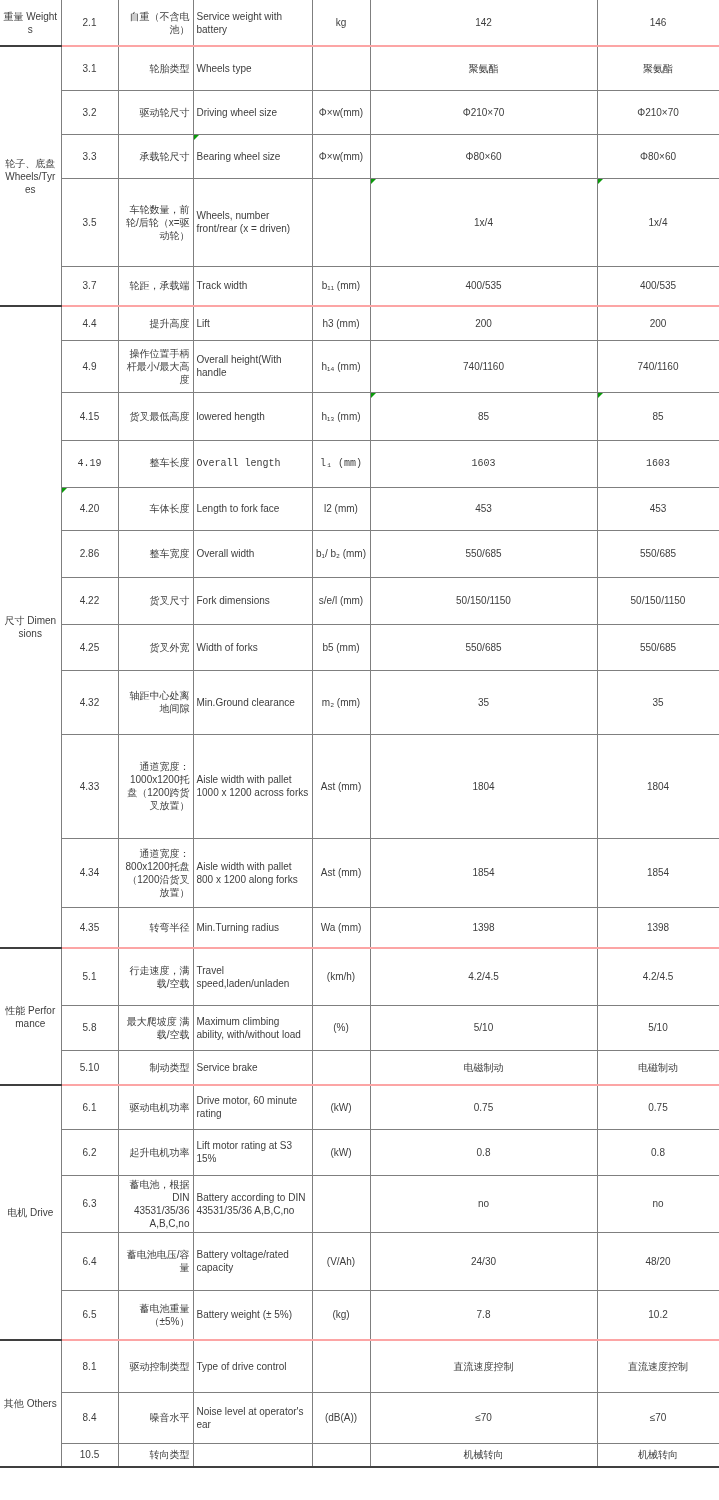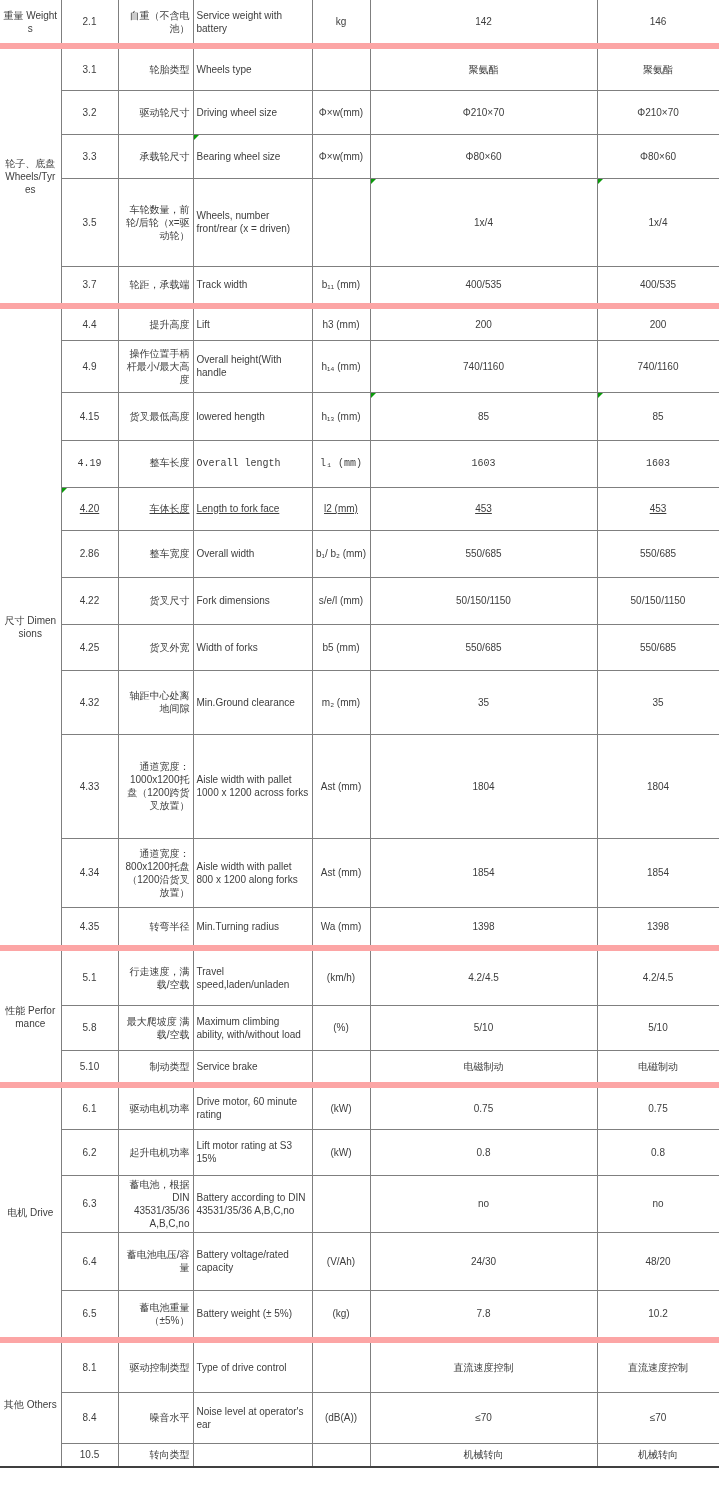--- a/index.html
+++ b/index.html
@@ -1,20 +1,20 @@
 <!DOCTYPE html>
 <html><head>
 <meta charset="utf-8">
 <style>
   html,body{margin:0;padding:0;background:#ffffff;}
   body{width:719px;min-height:1500px;font-family:"Liberation Sans","DejaVu Sans",sans-serif;}
   table.spec{border-collapse:collapse;table-layout:fixed;width:719px;font-size:10px;color:#3d3d3d;background:#fff;}
   td{border:1px solid #7f7f7f;vertical-align:middle;padding:2px 3px;line-height:1.3;overflow:hidden;position:relative;}
   td.cat{border-left:none;text-align:center;word-break:break-all;color:#3d3d3d;border-bottom:2px solid #3f3f3f;}
-  tr.sec td{border-top:6px solid #fca5a5;}
+  tr.sec td{border-top:2px solid #fca5a5;}
   tr.first td{border-top:none;}
   tr.last td{border-bottom:2px solid #404040;}
   td.no{text-align:center;}
   td.zh{text-align:right;}
   td.en{text-align:left;overflow-wrap:break-word;}
   td.unit{text-align:center;}
   td.v1,td.v2{text-align:center;}
   .mark{position:absolute;top:0;left:0;width:0;height:0;border-top:5px solid #0a9a0a;border-right:5px solid transparent;}
 </style>
 </head>
@@ -107,21 +107,21 @@
         <td class="v2"><span class="mark"></span><span>85</span></td>
       </tr>
       <tr style="height: 47px; font-family: Liberation Mono, monospace;">
         <td class="no"><span>4.19</span></td>
         <td class="zh"><span>整车长度</span></td>
         <td class="en"><span>Overall length</span></td>
         <td class="unit"><span>l₁ (mm)</span></td>
         <td class="v1"><span>1603</span></td>
         <td class="v2"><span>1603</span></td>
       </tr>
-      <tr style="height: 43px; text-decoration: underline;">
+      <tr style="height: 43px;">
         <td class="no"><span class="mark"></span><span>4.20</span></td>
         <td class="zh"><span>车体长度</span></td>
         <td class="en"><span>Length to fork face</span></td>
         <td class="unit"><span>l2 (mm)</span></td>
         <td class="v1"><span>453</span></td>
         <td class="v2"><span>453</span></td>
       </tr>
       <tr style="height: 47px;">
         <td class="no"><span>2.86</span></td>
         <td class="zh"><span>整车宽度</span></td>

